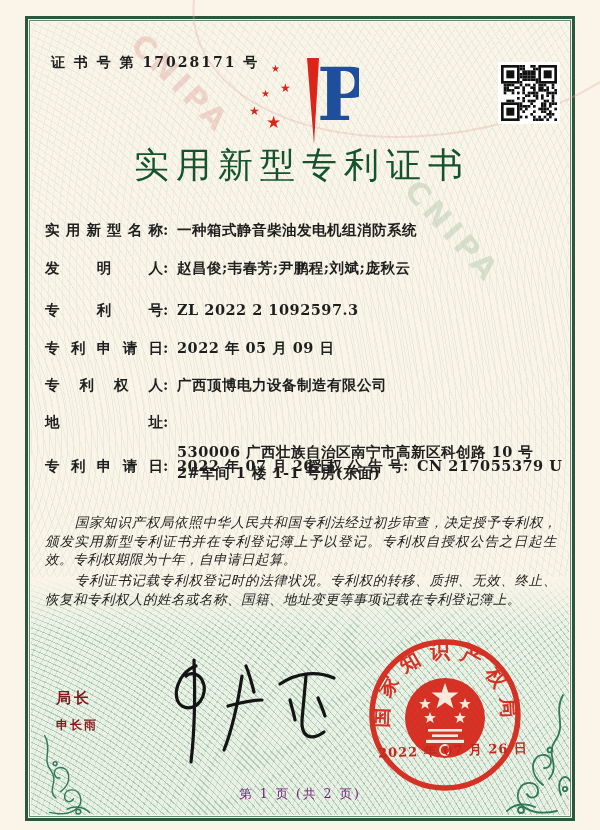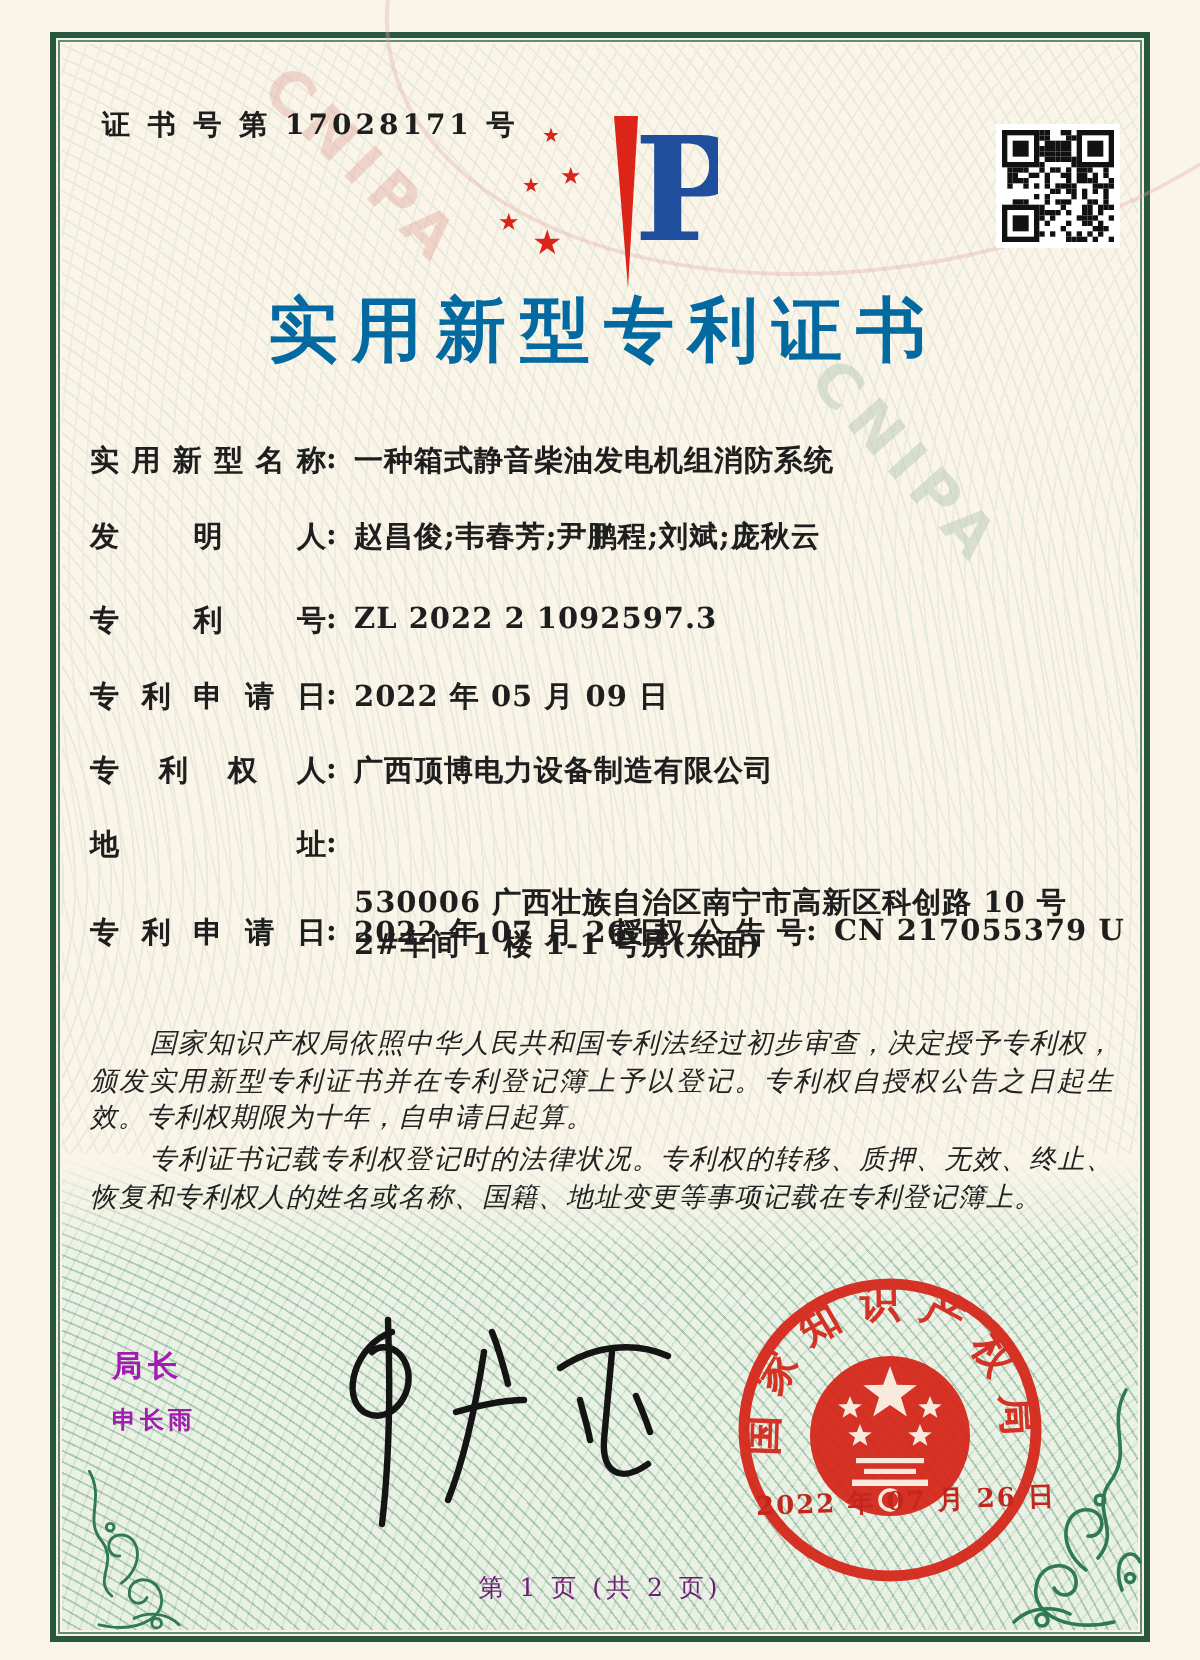--- a/index.html
+++ b/index.html
@@ -45,39 +45,39 @@
   .logo .star{position:absolute;color:#dd2418;line-height:1;}
   .st1{left:36px;top:8px;font-size:10px;}
   .st2{left:45px;top:26px;font-size:12px;}
   .st3{left:26px;top:33px;font-size:10px;}
   .st4{left:14px;top:49px;font-size:12px;}
   .st5{left:31px;top:58px;font-size:17px;}
   .logo-mark{position:absolute;left:58px;top:0;width:66px;height:90px;}
   .qr{position:absolute;left:498px;top:62px;width:62px;height:62px;background:#fff;padding:3px;box-sizing:border-box;}
   .title{
     position:absolute;left:4px;right:0;top:142px;text-align:center;
-    font-size:35px;font-weight:bold;letter-spacing:7px;color:#0369a1;
+    font-size:35px;font-weight:normal;letter-spacing:7px;color:#14532d;
   }
   
   .row{position:absolute;left:45px;font-size:14.5px;font-weight:600;white-space:nowrap;}
   .flabel{display:inline-block;width:118px;text-align:justify;text-align-last:justify;font-weight:700;vertical-align:top;}
   .colon{display:inline-block;width:14px;font-weight:700;vertical-align:top;}
   .fvalue{display:inline-block;vertical-align:top;letter-spacing:.5px;}
   .fvalue.wrap{width:372px;white-space:normal;line-height:21px;margin-top:28px;}
   .r1{top:221px;} .r2{top:259px;} .r3{top:301px;} .r4{top:339px;} .r5{top:376px;} .r6{top:413px;} .r7{top:457px;}
   .grant2{position:absolute;left:262px;top:0;white-space:nowrap;}
   .flabel2{display:inline-block;width:96px;text-align:justify;text-align-last:justify;font-weight:700;}
   
   .para{
     position:absolute;left:45px;width:512px;font-size:13.5px;line-height:18.5px;
     font-style:italic;color:#222;text-indent:2.2em;letter-spacing:.5px;text-align:justify;margin-top:32px;
   }
   .p1{top:481px;} .p2{top:539px;}
   
-  .signer{position:absolute;left:56px;top:674px;font-family:Liberation Serif, serif;color:#a21caf;}
+  .signer{position:absolute;left:56px;top:689px;font-family:Liberation Serif, serif;color:#7f1d1d;}
   .signer-title{font-size:15px;font-weight:bold;letter-spacing:3px;}
   .signer-name{font-size:12px;font-weight:bold;letter-spacing:2px;margin-top:9px;}
   .signature{position:absolute;left:158px;top:658px;width:185px;height:112px;}
   .seal{position:absolute;left:366px;top:636px;width:158px;height:158px;opacity:.95;}
   .seal-date{
     position:absolute;left:378px;top:742px;width:140px;font-size:13px;font-weight:700;
     color:#c2271d;letter-spacing:1px;transform:rotate(-2deg);white-space:nowrap;
   }
   .footer{position:absolute;left:0;right:0;top:786px;text-align:center;font-size:12.5px;color:#701a75;letter-spacing:2px;}
   .orn{position:absolute;bottom:12px;pointer-events:none;}

